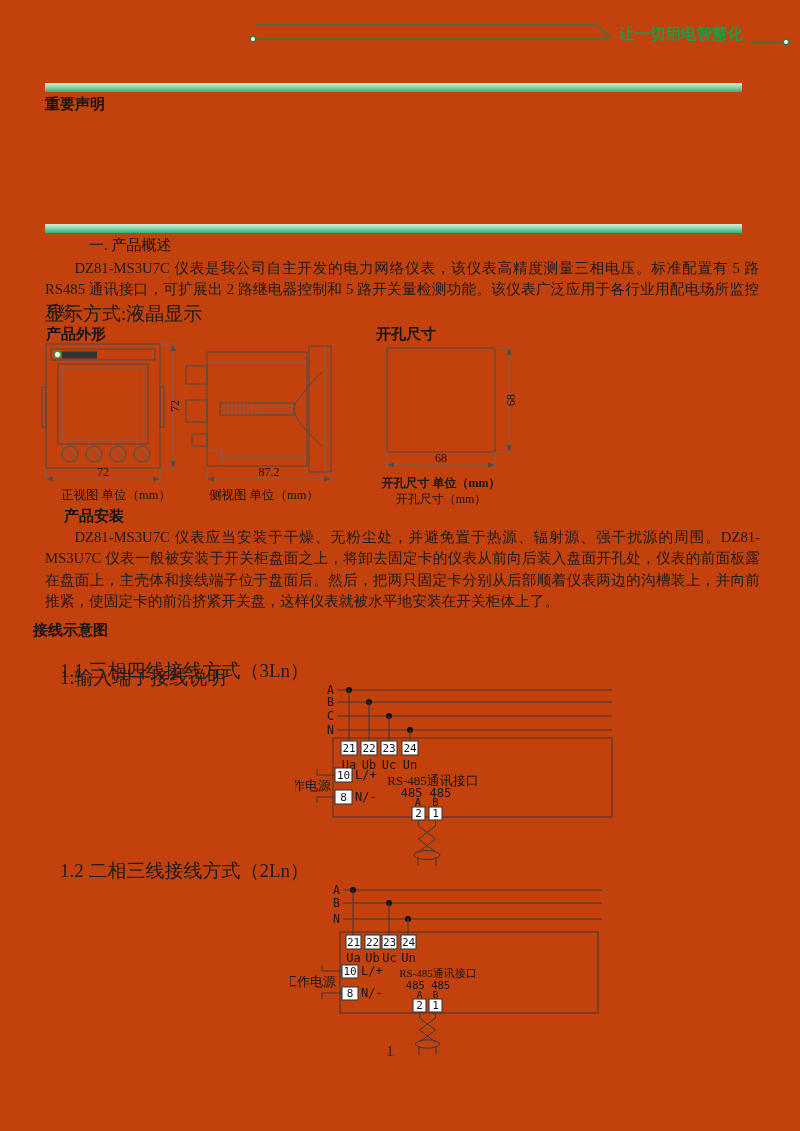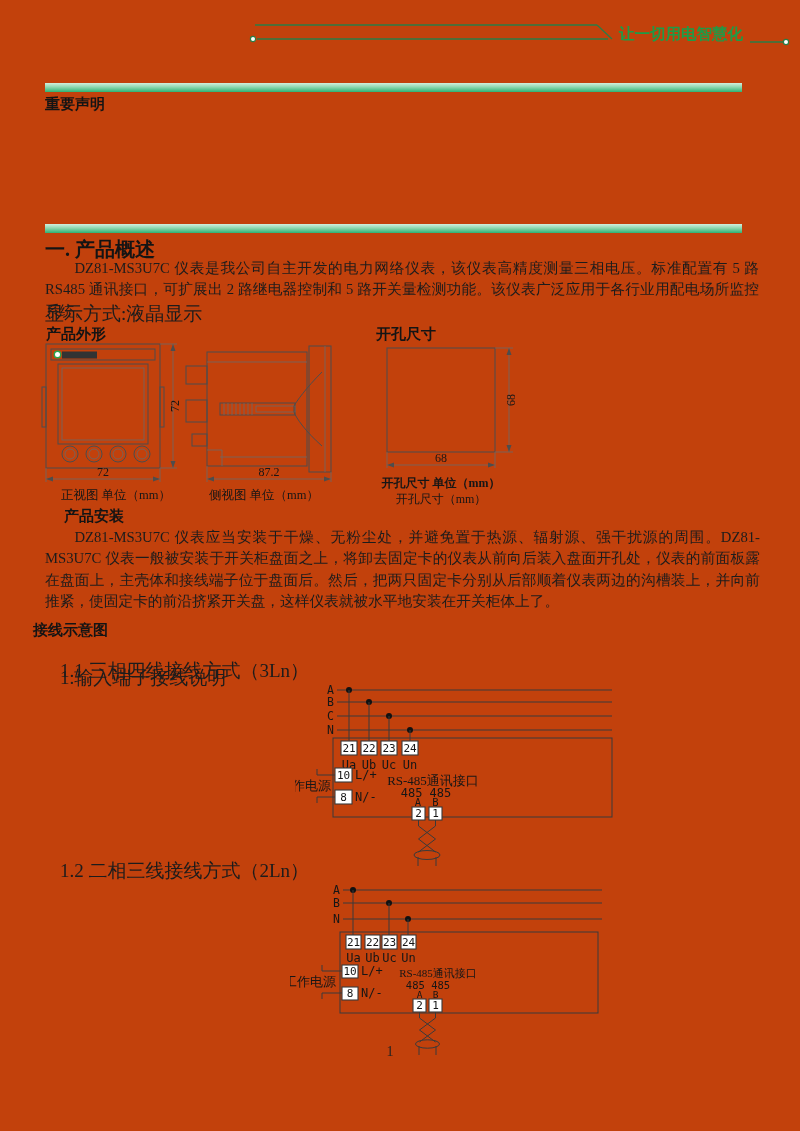--- a/index.html
+++ b/index.html
@@ -2,21 +2,21 @@
 <html><head>
 <meta charset="utf-8">
 <style>
   html,body{margin:0;padding:0;background:#ffffff;}
   .page{position:relative;width:800px;height:1131px;background:#c2410c;overflow:hidden;
         font-family:"Liberation Serif","DejaVu Serif",serif;color:#1a1a1a;}
   .abs{position:absolute;}
   .bar{position:absolute;left:45px;width:697px;height:9px;
        background:linear-gradient(180deg,#d2efdd 0%,#8ed7b0 45%,#2eb273 100%);}
   .sec-title{position:absolute;font-size:15px;font-weight:bold;color:#141414;white-space:nowrap;}
-  .big-title{position:absolute;font-size:20px;font-weight:bold;color:#141414;white-space:nowrap;}
+  .big-title{position:absolute;font-size:15px;font-weight:normal;color:#141414;white-space:nowrap;margin-left:44px;}
   .body-text{position:absolute;font-size:14.7px;line-height:21.4px;text-align:justify;color:#1c1c1c;}
   .indent{text-indent:2em;}
   .sub-line{position:absolute;font-size:19px;color:#1c1c1c;white-space:nowrap;}
   .page-num{position:absolute;left:0;right:20px;top:1044px;text-align:center;font-size:14px;color:#222;}
   
   .ln{stroke:#4d4d4d;stroke-width:1;fill:none;}
   .lnt{stroke:#6a6a6a;stroke-width:0.8;fill:none;}
   .wire{stroke:#3a3a3a;stroke-width:1;fill:none;}
   .box{stroke:#3a3a3a;stroke-width:1.1;fill:#fff;}
   .dot{fill:#111;}

